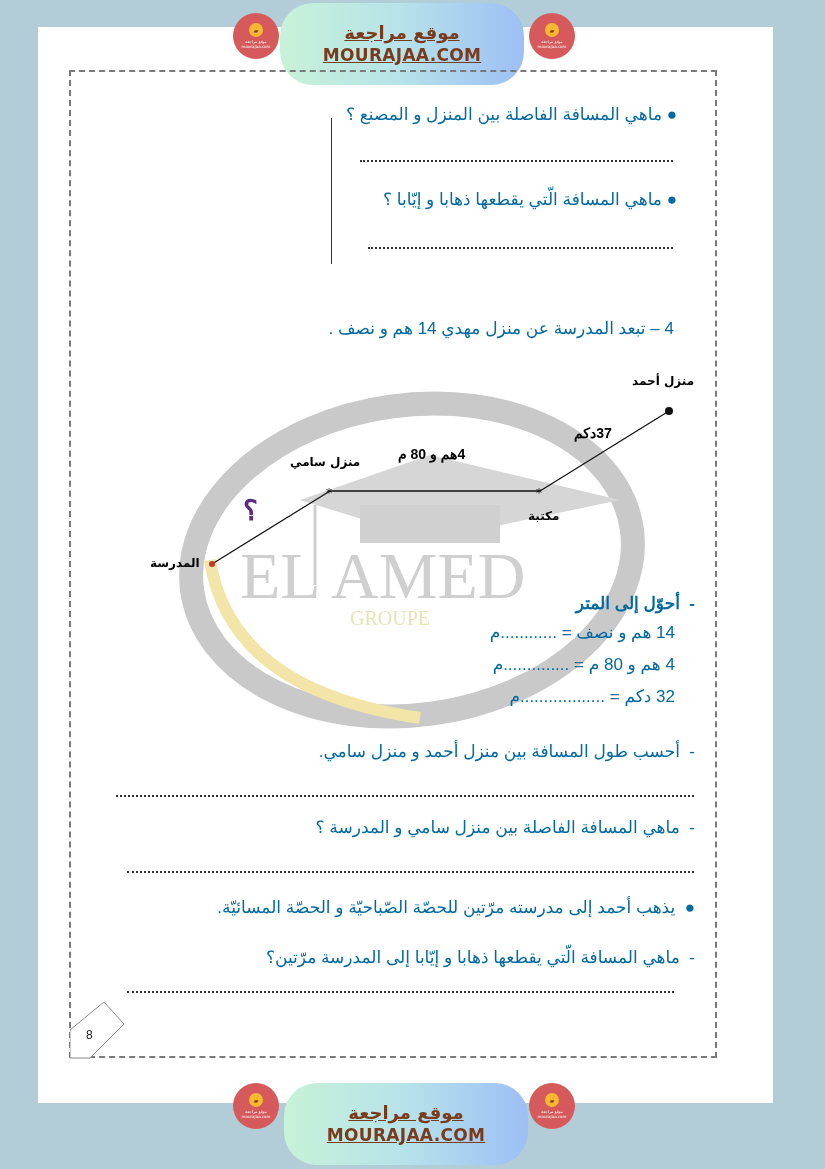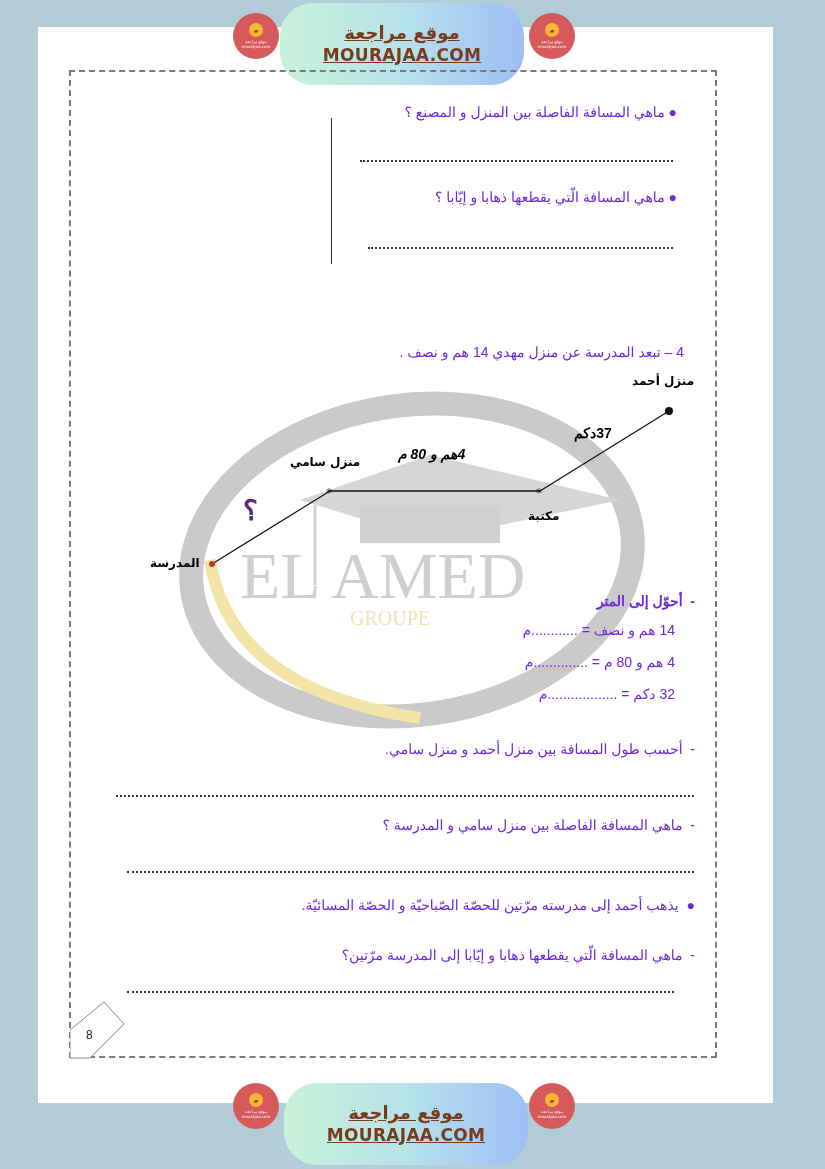--- a/index.html
+++ b/index.html
@@ -27,21 +27,21 @@
   .badge {
     position:absolute; width:46px; height:46px; border-radius:50%;
     background:#d65a5c; display:flex; flex-direction:column; align-items:center; justify-content:center;
   }
   .badge .dot {
     width:14px; height:14px; border-radius:50%; background:#f7b733;
     display:flex; align-items:center; justify-content:center; font-size:6px; color:#7a3b1c;
   }
   .badge .small { font-size:4px; color:#fff; margin-top:2px; line-height:5px; text-align:center; }
   .txt {
-    position:absolute; font-family:"Liberation Sans", sans-serif; color:#6d28d9; font-size:14px;
+    position:absolute; font-family:"Liberation Sans", sans-serif; color:#0369a1; font-size:17px;
     white-space:nowrap; direction:rtl;
   }
   .dots {
     position:absolute; border-bottom:2px dotted #333; height:0;
   }
   .vline { position:absolute; left:331px; top:118px; width:1px; height:146px; background:#333; }
   .lbl-red { position:absolute; color:#000000; font-weight:bold; font-size:12px; direction:rtl; white-space:nowrap; font-family:"DejaVu Sans", sans-serif; }
   .lbl-blk { position:absolute; color:#000000; font-weight:bold; font-size:14px; direction:rtl; white-space:nowrap; font-family:"Liberation Sans", sans-serif; }
   .qmark { position:absolute; left:243px; top:494px; color:#5a2d82; font-weight:bold; font-size:28px; font-family:"DejaVu Serif", serif; }
   .watermark { position:absolute; left:0; top:0; pointer-events:none; }
@@ -87,41 +87,41 @@
   <span>●</span>
   <span>ماهي المسافة الفاصلة بين المنزل و المصنع ؟</span>
 </div>
 <div class="dots" style="left:360px;top:160px;width:313px;"></div>
 <div class="txt" style="right:148px;top:189px;">
   <span>●</span>
   <span>ماهي المسافة الّتي يقطعها ذهابا و إيّابا ؟</span>
 </div>
 <div class="dots" style="left:368px;top:247px;width:305px;"></div>
 
-<div class="txt" style="right:141px;top:318px;margin-top:26px;">
+<div class="txt" style="right:151px;top:318px;">
   <span>4</span>
   <span>–</span>
   <span>تبعد المدرسة عن منزل مهدي 14 هم و نصف .</span>
 </div>
 
 <svg style="position:absolute;left:0;top:0;" width="825" height="1169">
   <line x1="212" y1="564" x2="330" y2="491" stroke="#111" stroke-width="1.2"></line>
   <line x1="330" y1="491" x2="540" y2="491" stroke="#111" stroke-width="1.5"></line>
   <line x1="540" y1="491" x2="669" y2="411" stroke="#111" stroke-width="1.2"></line>
   <circle cx="669" cy="411" r="4" fill="#111"></circle>
   <circle cx="212" cy="564" r="3" fill="#c0392b"></circle>
   <text x="326" y="497" font-size="12" fill="#111">*</text>
   <text x="536" y="497" font-size="12" fill="#111">*</text>
 </svg>
 <div class="lbl-red" style="left:632px;top:374px;">منزل أحمد</div>
 <div class="lbl-red" style="left:290px;top:455px;">منزل سامي</div>
 <div class="lbl-red" style="left:528px;top:509px;">مكتبة</div>
 <div class="lbl-red" style="left:150px;top:556px;">المدرسة</div>
 <div class="lbl-blk" style="left:574px;top:425px;">37دكم</div>
-<div class="lbl-blk" style="left:398px;top:446px;font-style:italic;">4هم و 80 م</div>
+<div class="lbl-blk" style="left:398px;top:446px;">4هم و 80 م</div>
 <div class="qmark">؟</div>
 
 <div class="txt" style="right:130px;top:593px;font-weight:bold;">
   <span>-</span>&nbsp;
   <span>أحوّل إلى المتر</span>
 </div>
 <div class="txt" style="right:150px;top:622px;">
   <span>14 هم و نصف</span>
   <span>=</span>
   <span>............م</span>

